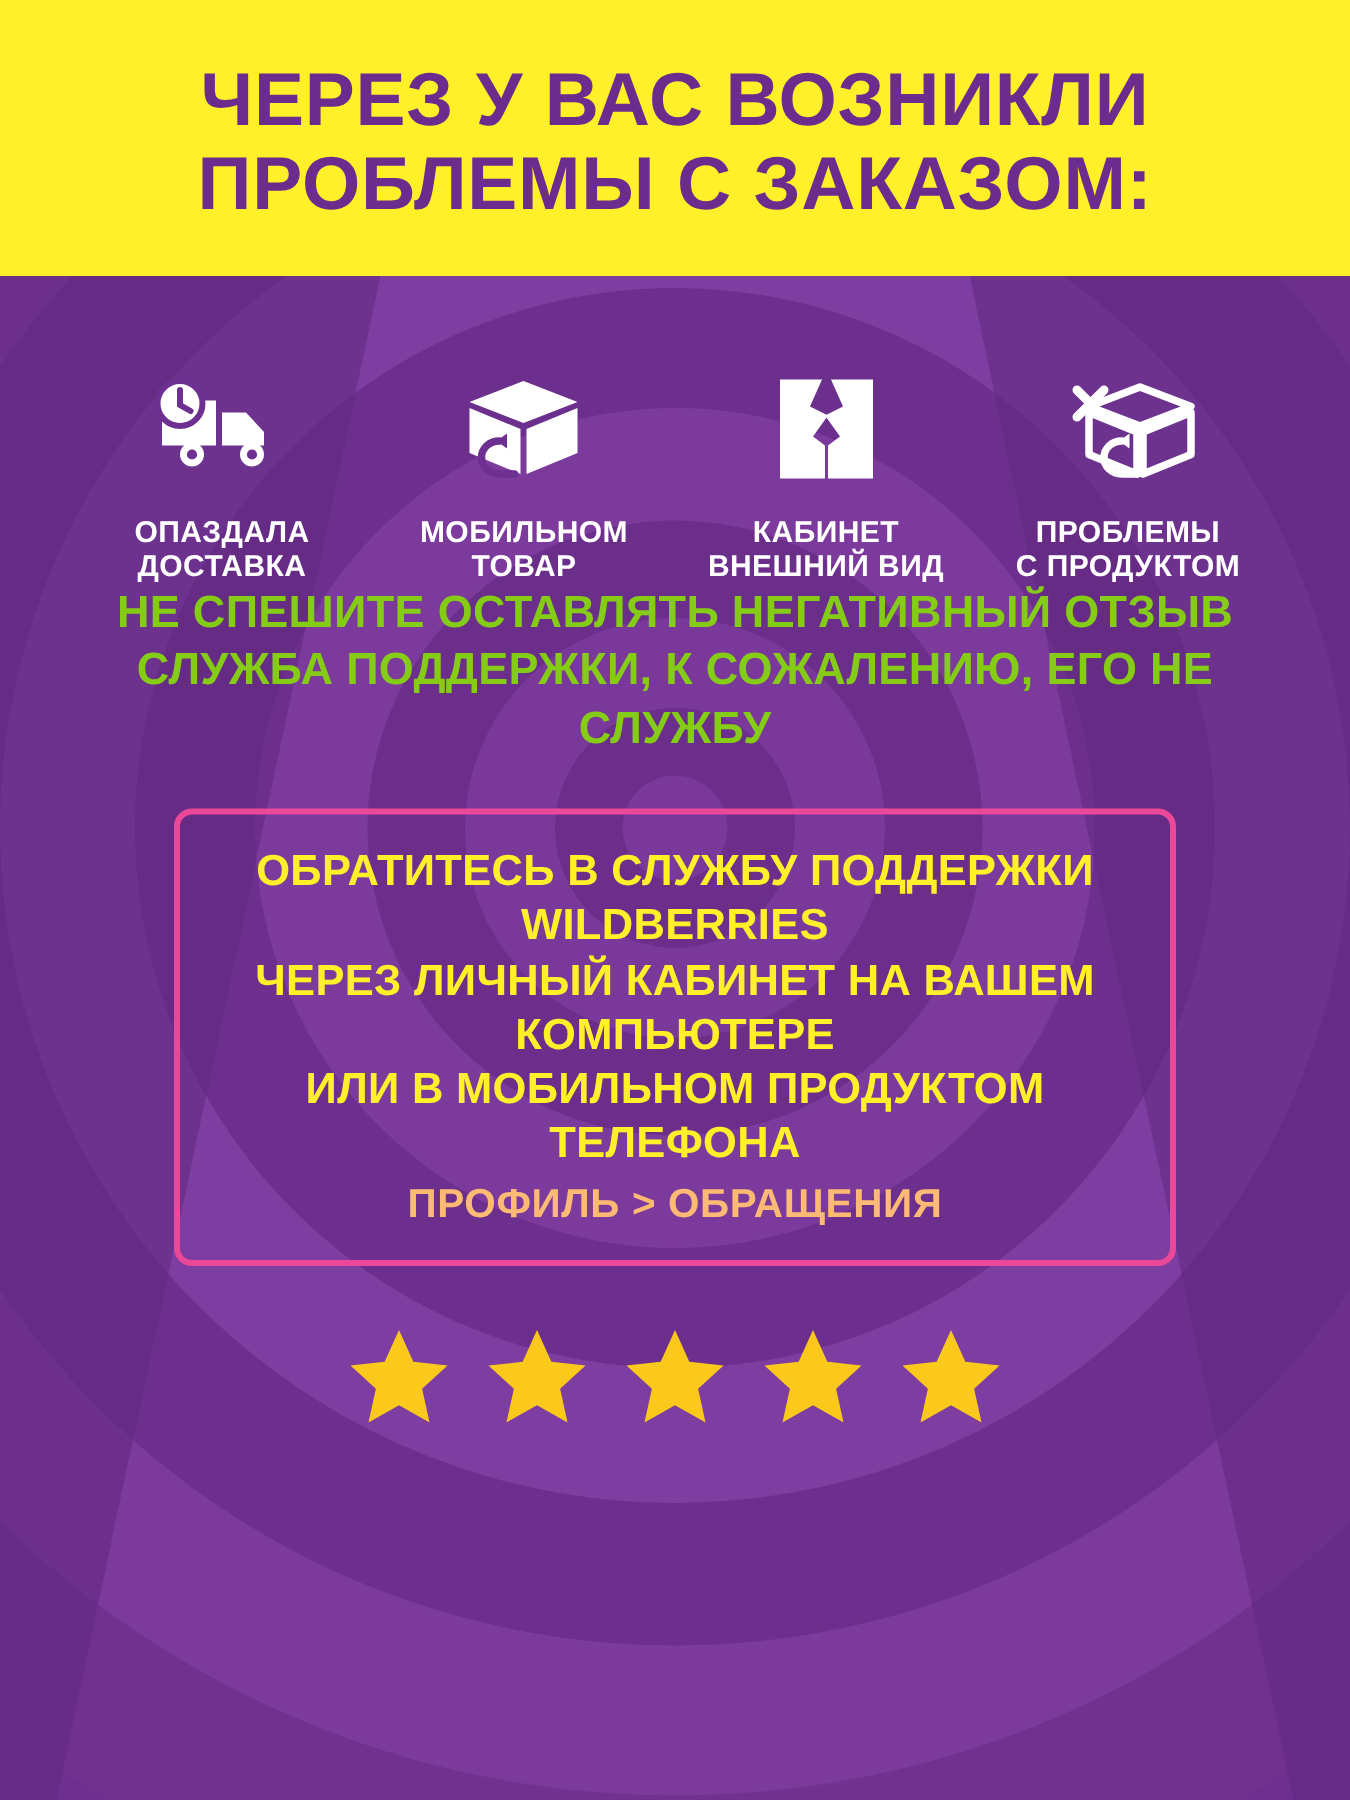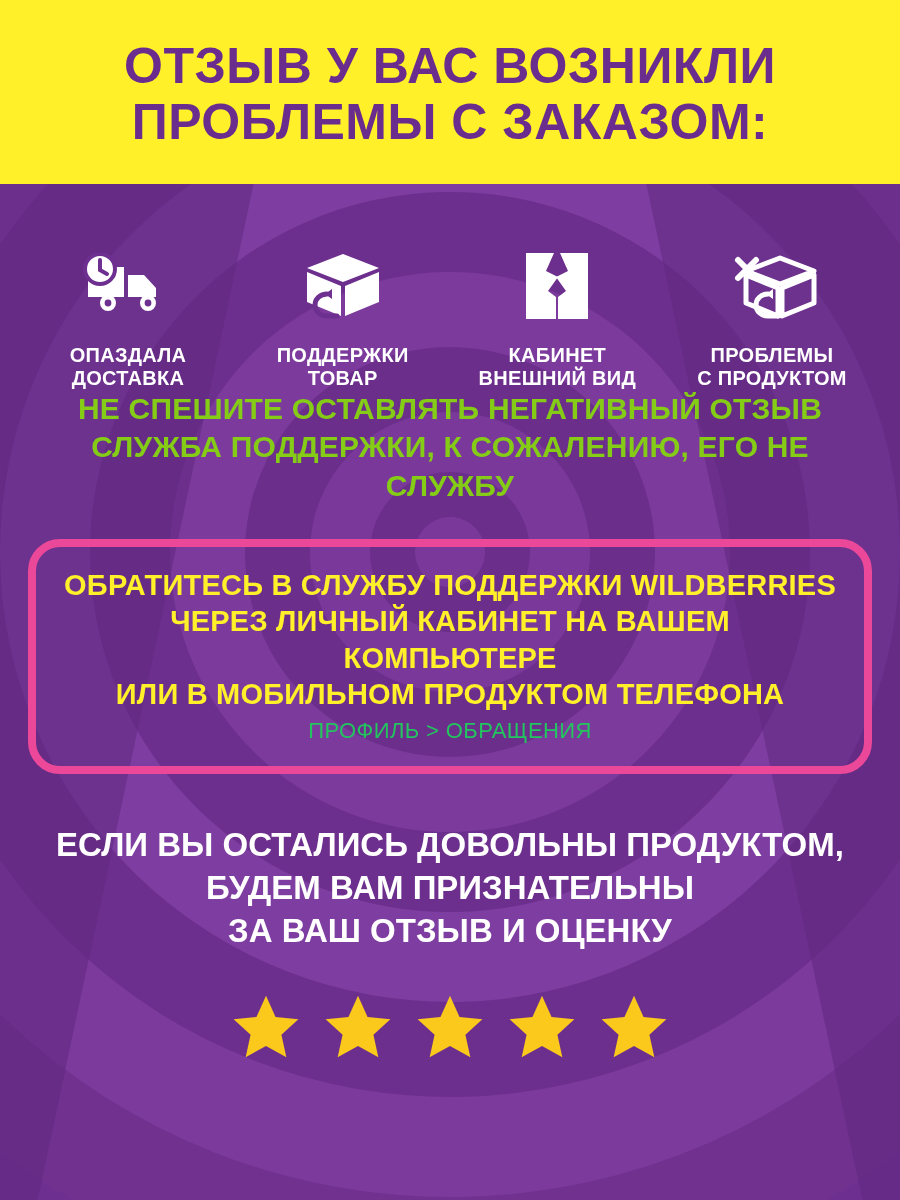--- a/index.html
+++ b/index.html
@@ -56,21 +56,21 @@
     line-height:1.12;
     letter-spacing:.5px;
     font-stretch:condensed;
     transform:scaleX(1.0);
   }
 
   
   .icons {
     display:flex;
     justify-content:space-between;
-    padding:56px 38px 0;
+    padding:56px 58px 0;
   }
   .icon-cell {
     width:180px;
     text-align:center;
     color:#fff;
   }
   .icon-art { height:92px; display:flex; align-items:center; justify-content:center; }
   .icon-cell .cap {
     margin-top:12px;
     font-size:20px;
@@ -86,38 +86,38 @@
     font-weight:bold;
     font-size:30px;
     line-height:1.28;
     letter-spacing:.2px;
     padding:0 40px;
   }
 
   
   .callout {
     margin:34px auto 0;
-    width:844px;
-    border:8px solid #ec4899;
-    border-radius:32px;
+    width:668px;
+    border:4px solid #ec4899;
+    border-radius:12px;
     padding:20px 24px 22px;
     text-align:center;
   }
   .callout .big {
     color:#fff02a;
     font-weight:bold;
     font-size:29px;
     line-height:1.25;
     letter-spacing:.2px;
   }
   .callout .path {
     margin-top:6px;
-    color:#22c55e;
-    font-size:22px;
-    font-weight:normal;
+    color:#fdba74;
+    font-size:27px;
+    font-weight:bold;
     letter-spacing:.4px;
   }
 
   
   .thanks {
     margin-top:50px;
     text-align:center;
     color:#fff;
     font-weight:bold;
     font-size:33px;
@@ -150,21 +150,21 @@
     <div class="ring r8"></div>
     <div class="ring r9"></div>
     <div class="ring r10"></div>
     <div class="cutL"></div>
     <div class="cutR"></div>
   </div>
 
   <div class="content">
 
     <div class="banner">
-      <div class="line">ОТЗЫВ У ВАС ВОЗНИКЛИ</div>
+      <div class="line">ЧЕРЕЗ У ВАС ВОЗНИКЛИ</div>
       <div class="line">ПРОБЛЕМЫ С ЗАКАЗОМ:</div>
     </div>
 
     <div class="icons">
 
       <div class="icon-cell">
         <div class="icon-art">
           <svg width="96" height="66" viewBox="0 0 96 66" fill="#ffffff">
             <path d="M8 14h36v30H8z"></path>
             <path d="M48 22h16l12 13v9H48z"></path>
@@ -186,21 +186,21 @@
         <div class="icon-art">
           <svg width="84" height="76" viewBox="0 0 84 76" fill="#ffffff">
             <path d="M42 6 78 20 42 34 6 20z"></path>
             <path d="M6 24v30l34 14V38z"></path>
             <path d="M44 38v30l34-14V24z"></path>
             <path d="M26 46c-7 0-12 5-12 11s5 11 12 11h10" stroke="#6e3090" stroke-width="5" fill="none" stroke-linecap="round"></path>
             <path d="M31 41l-7 5 7 5z" fill="#6e3090"></path>
           </svg>
         </div>
         <div class="cap">
-          <span>ПОДДЕРЖКИ</span><br>
+          <span>МОБИЛЬНОМ</span><br>
           <span>ТОВАР</span>
         </div>
       </div>
 
       <div class="icon-cell">
         <div class="icon-art">
           <svg width="70" height="78" viewBox="0 0 70 78" fill="#ffffff">
             <path d="M4 6h28l-8 18 12 6-10 14 8 6v22H4z"></path>
             <path d="M66 6H38l8 18-12 6 10 14-8 6v22h30z"></path>
           </svg>
@@ -235,25 +235,20 @@
       <div>СЛУЖБА ПОДДЕРЖКИ, К СОЖАЛЕНИЮ, ЕГО НЕ СЛУЖБУ</div>
     </div>
 
     <div class="callout">
       <div class="big">ОБРАТИТЕСЬ В СЛУЖБУ ПОДДЕРЖКИ WILDBERRIES</div>
       <div class="big">ЧЕРЕЗ ЛИЧНЫЙ КАБИНЕТ НА ВАШЕМ КОМПЬЮТЕРЕ</div>
       <div class="big">ИЛИ В МОБИЛЬНОМ ПРОДУКТОМ ТЕЛЕФОНА</div>
       <div class="path">ПРОФИЛЬ &gt; ОБРАЩЕНИЯ</div>
     </div>
 
-    <div class="thanks">
-      <div>ЕСЛИ ВЫ ОСТАЛИСЬ ДОВОЛЬНЫ ПРОДУКТОМ,</div>
-      <div>БУДЕМ ВАМ ПРИЗНАТЕЛЬНЫ</div>
-      <div>ЗА ВАШ ОТЗЫВ И ОЦЕНКУ</div>
-    </div>
 
     <div class="stars">
       <span>
           <svg width="78" height="74" viewBox="0 0 24 24" fill="#fbc91b">
             <path d="M12 1.5l3.1 6.9 7.4.8-5.5 5 1.6 7.3L12 17.8 5.4 21.5 7 14.2l-5.5-5 7.4-.8z"></path>
           </svg>
         </span>
       <span>
           <svg width="78" height="74" viewBox="0 0 24 24" fill="#fbc91b">
             <path d="M12 1.5l3.1 6.9 7.4.8-5.5 5 1.6 7.3L12 17.8 5.4 21.5 7 14.2l-5.5-5 7.4-.8z"></path>

